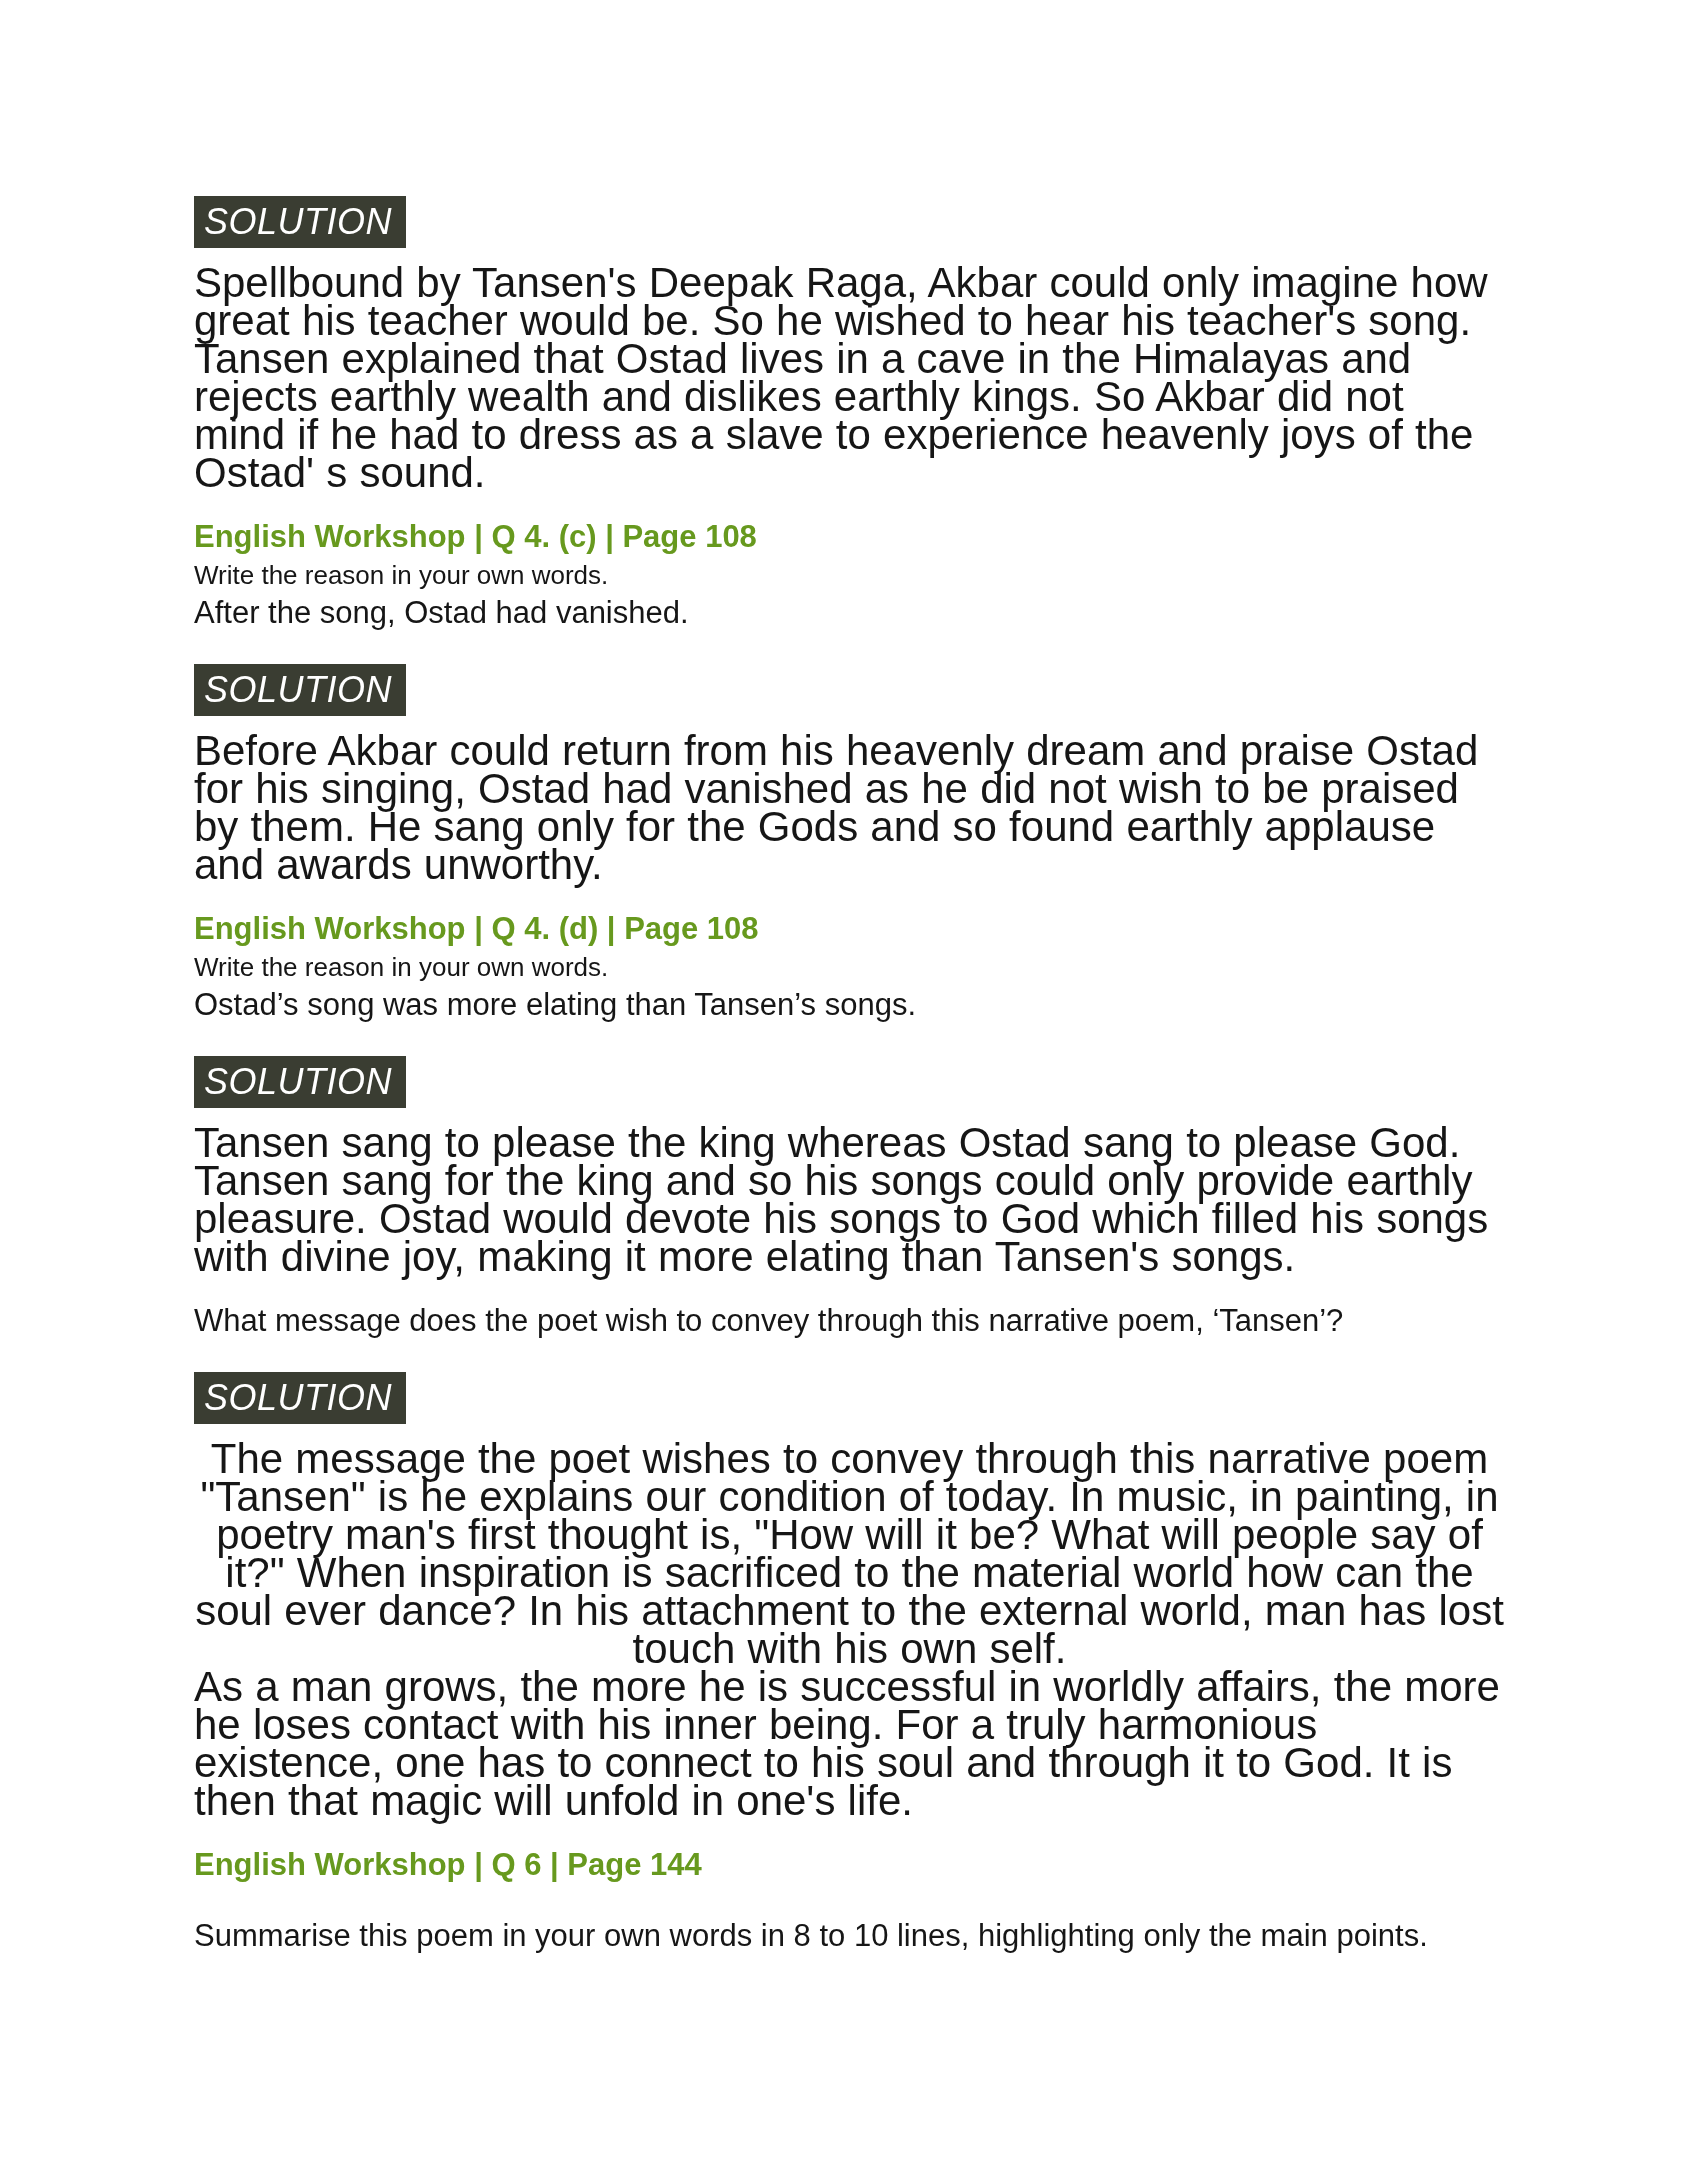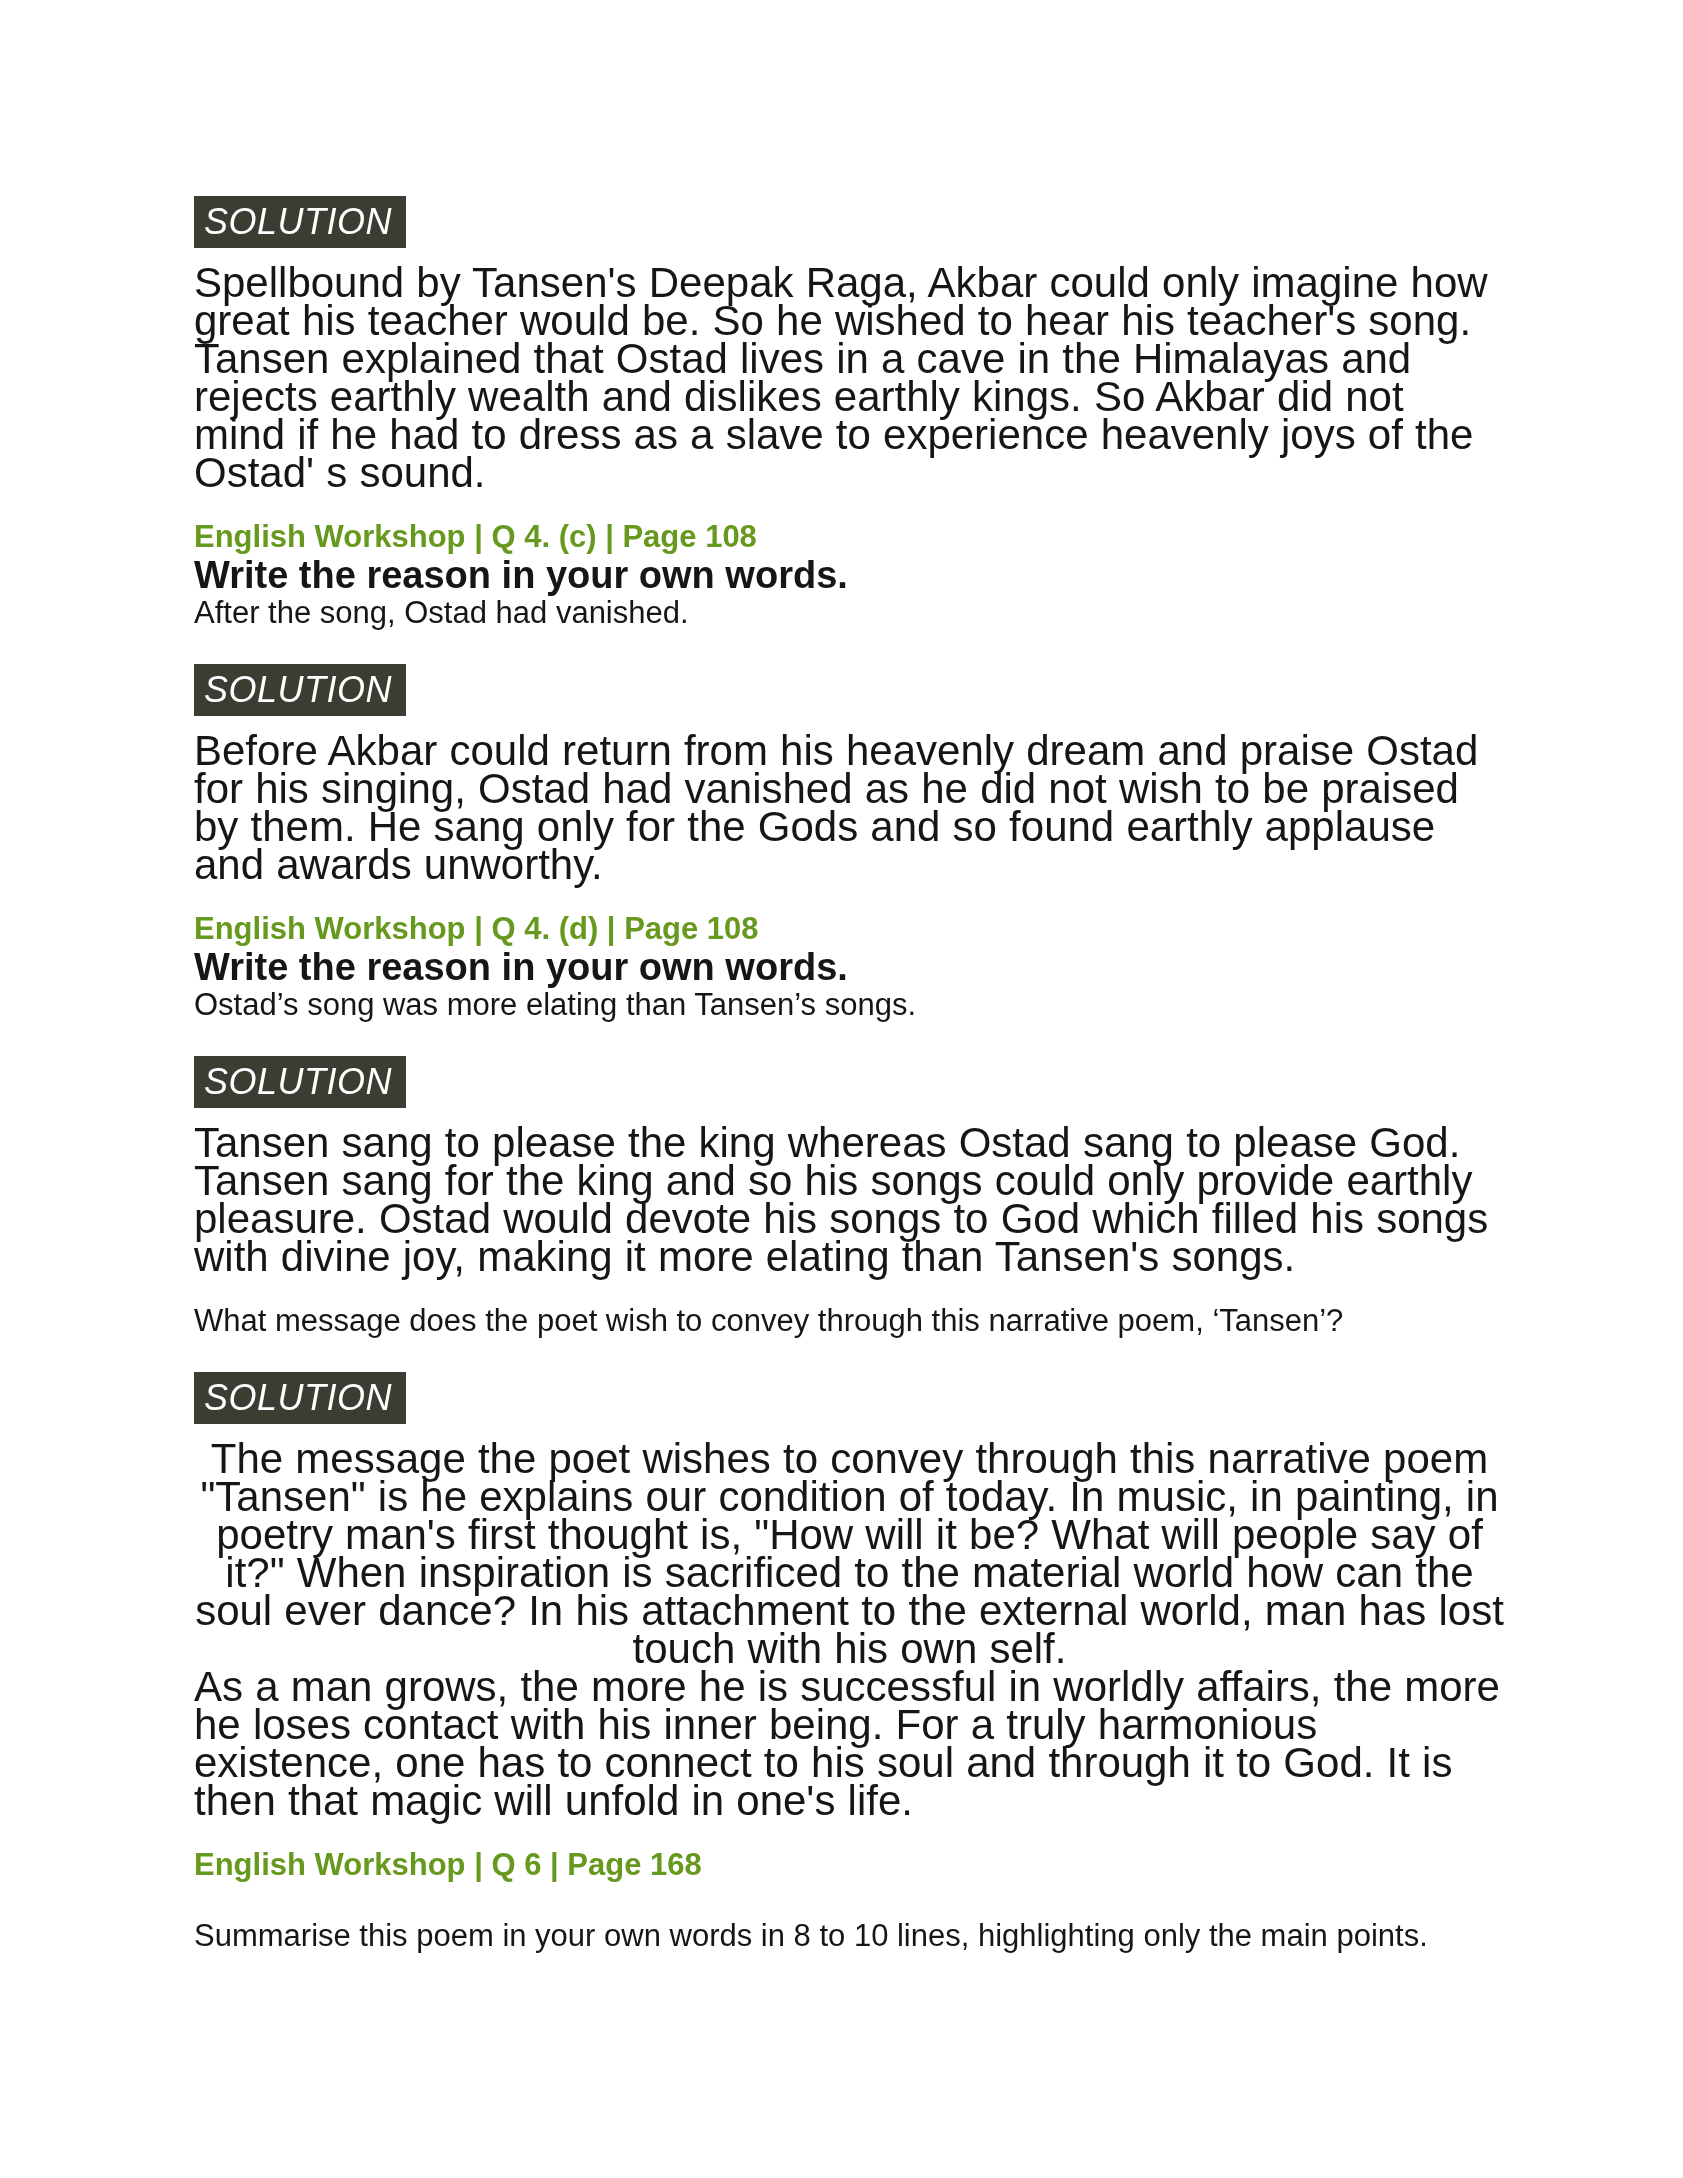--- a/index.html
+++ b/index.html
@@ -47,22 +47,22 @@
   }
   .para.tight { margin: 0; text-align: center; }
   .qblock { margin: 0 0 32px 0; }
   .qheading {
     color: var(--heading-green);
     font-weight: bold;
     font-size: 31px;
     line-height: 38px;
   }
   .qbold {
-    font-weight: bold;
-    font-size: 38px;
+    font-weight: normal;
+    font-size: 26px;
     line-height: 38px;
   }
   .qtext {
     font-size: 31px;
     line-height: 38px;
     max-width: 1317px;
   }
   .q6-para { margin-top: 33px; }
 </style>
 </head>
@@ -101,18 +101,18 @@
     <div class="qtext">What message does the poet wish to convey through this narrative poem, ‘Tansen’?</div>
   </section>
 
   <section>
     <div class="badge">SOLUTION</div>
     <p class="para tight">The message the poet wishes to convey through this narrative poem "Tansen" is he explains our condition of today. In music, in painting, in poetry man's first thought is, "How will it be? What will people say of it?" When inspiration is sacrificed to the material world how can the soul ever dance? In his attachment to the external world, man has lost touch with his own self.</p>
     <p class="para">As a man grows, the more he is successful in worldly affairs, the more he loses contact with his inner being. For a truly harmonious existence, one has to connect to his soul and through it to God. It is then that magic will unfold in one's life.</p>
   </section>
 
   <section class="qblock">
-    <div class="qheading">English Workshop | Q 6 | Page 168</div>
+    <div class="qheading">English Workshop | Q 6 | Page 144</div>
     <div class="qtext q6-para">Summarise this poem in your own words in 8 to 10 lines, highlighting only the main points.</div>
   </section>
 
 </div>
 
 
 </body></html>

